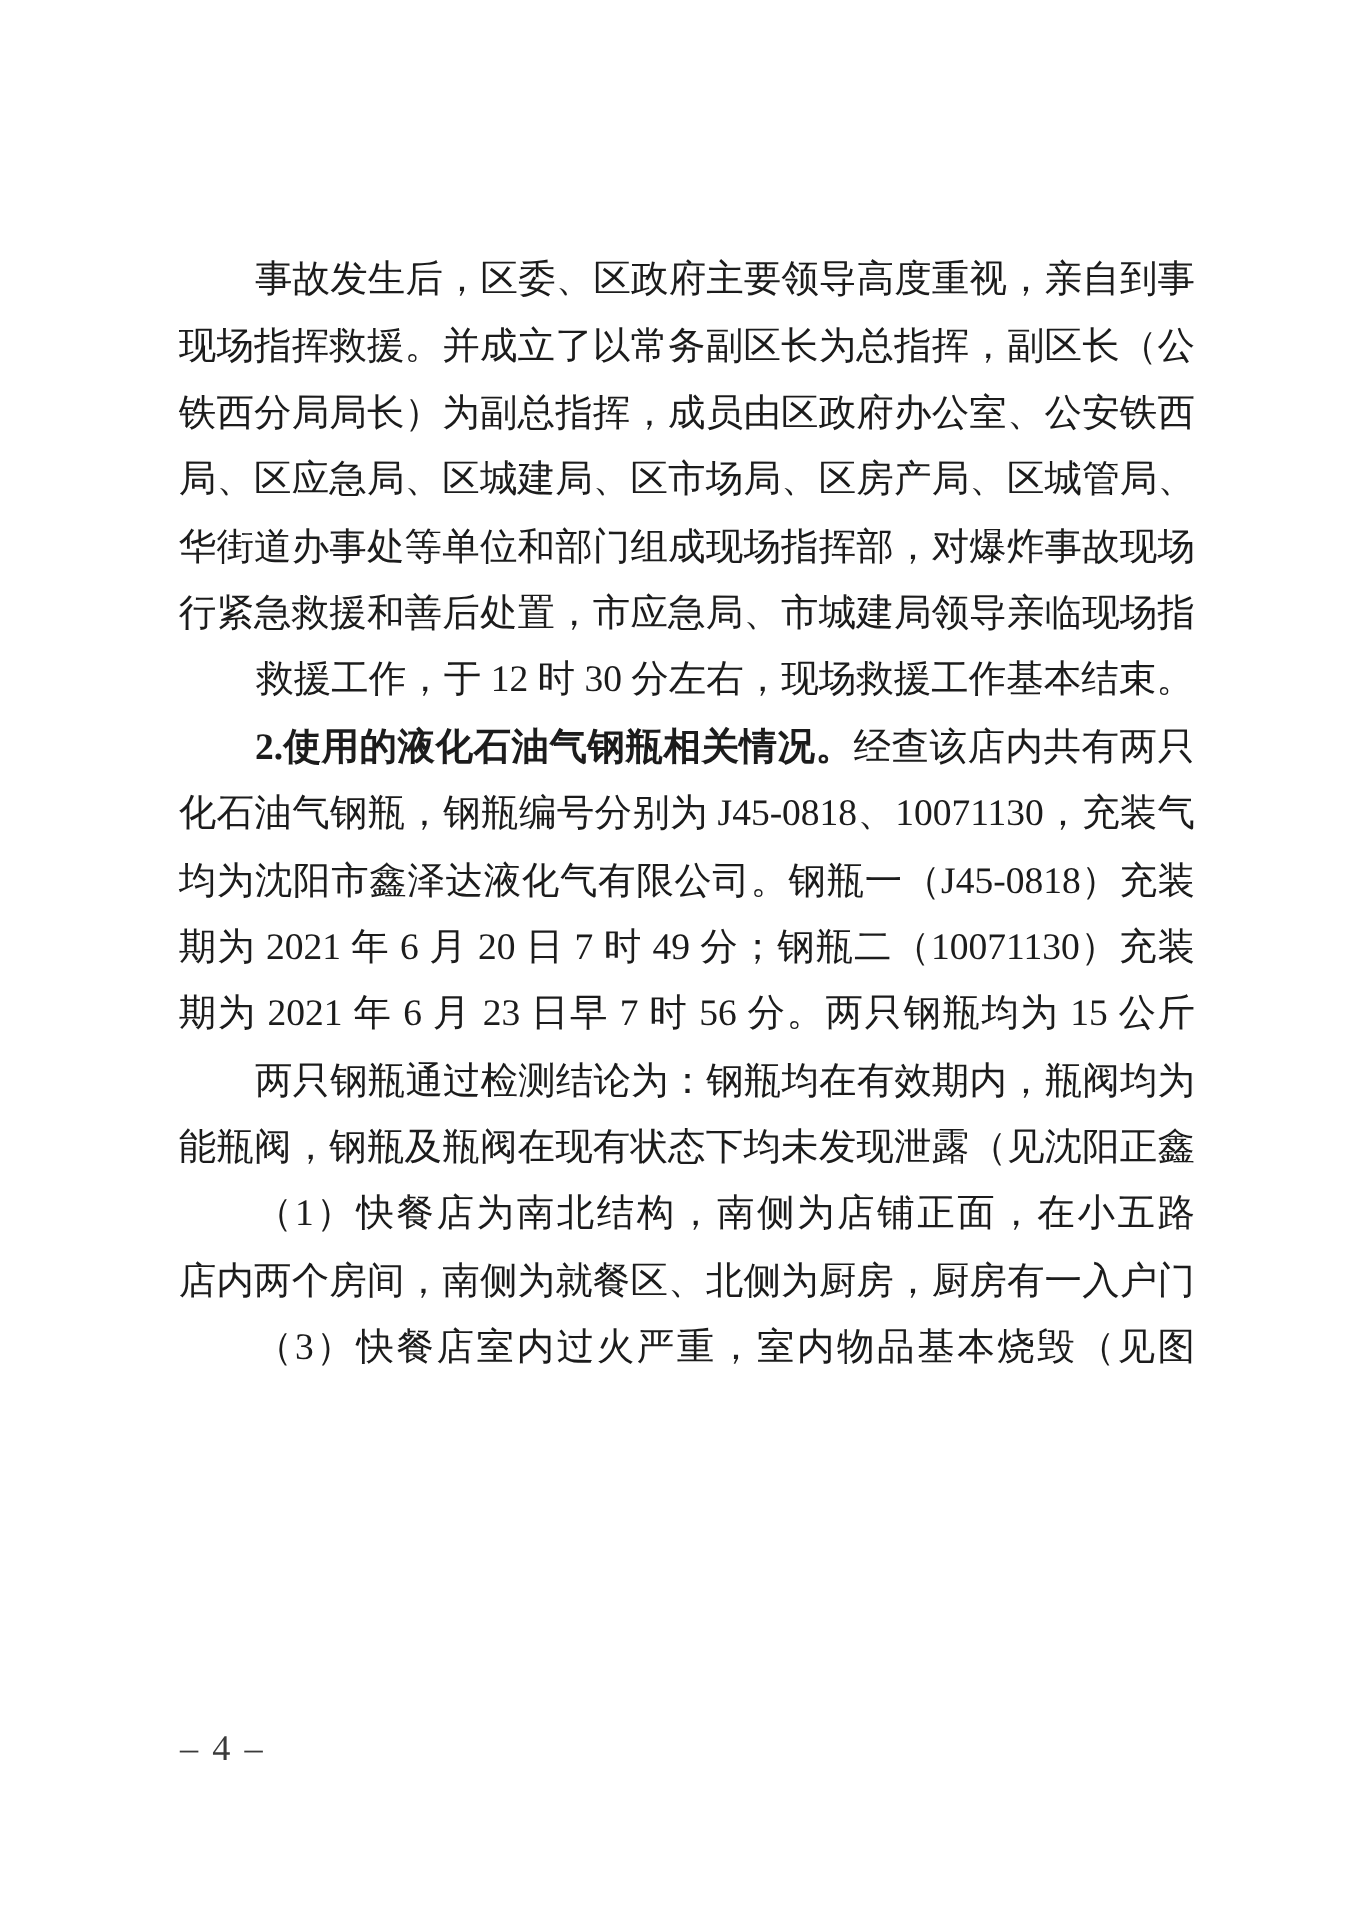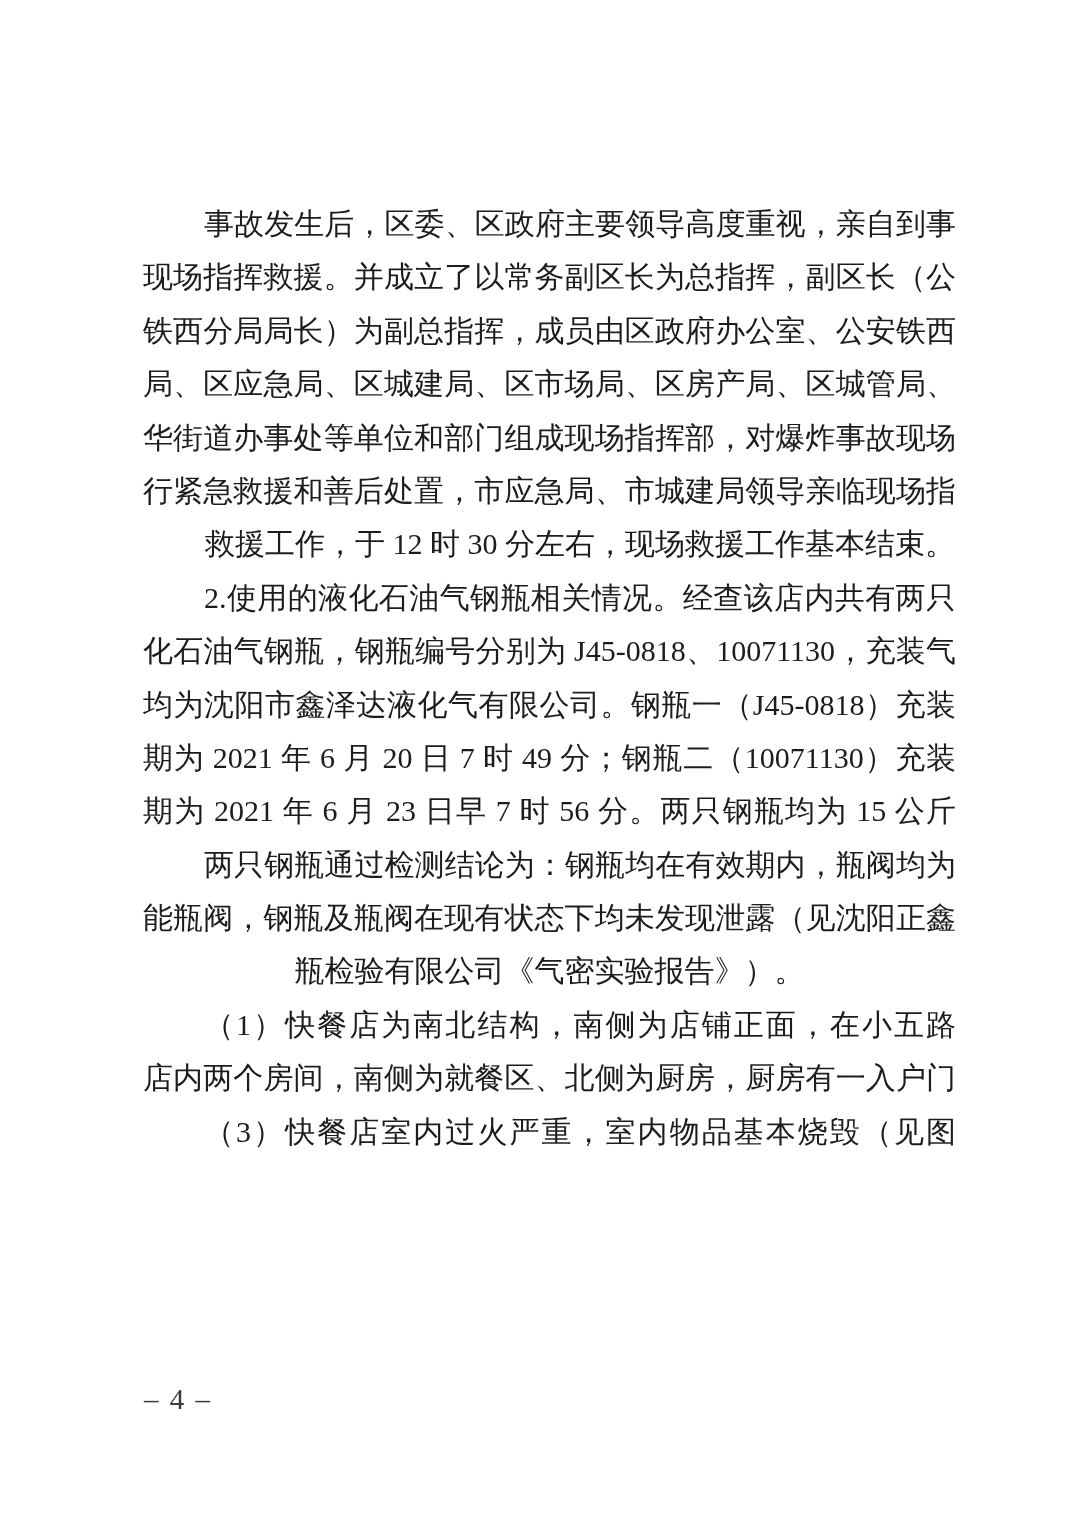--- a/index.html
+++ b/index.html
@@ -35,21 +35,21 @@
   
   .fl {
     text-align: justify;
     text-align-last: justify;
   }
   
   .ind {
     text-indent: 61px;
   }
   .l b {
-    font-weight: 400;
+    font-weight: 700;
   }
   .pagenum {
     position: absolute;
     left: 144px;
     top: 1382px;
     font-size: 29px;
     line-height: 34px;
     letter-spacing: 2px;
     color: #3a3a3a;
   }
@@ -70,21 +70,20 @@
     <p class="l ind"><span>救援工作，于 12 时 30 分左右，现场救援工作基本结束。</span></p>
 
     <p class="l ind fl"><b>2.使用的液化石油气钢瓶相关情况。</b><span>经查该店内共有两只液</span></p>
     <p class="l fl"><span>化石油气钢瓶，钢瓶编号分别为 J45-0818、10071130，充装气站</span></p>
     <p class="l fl"><span>均为沈阳市鑫泽达液化气有限公司。钢瓶一（J45-0818）充装日</span></p>
     <p class="l fl"><span>期为 2021 年 6 月 20 日 7 时 49 分；钢瓶二（10071130）充装日</span></p>
     <p class="l fl"><span>期为 2021 年 6 月 23 日早 7 时 56 分。两只钢瓶均为 15 公斤瓶。</span></p>
 
     <p class="l ind fl"><span>两只钢瓶通过检测结论为：钢瓶均在有效期内，瓶阀均为智</span></p>
     <p class="l fl"><span>能瓶阀，钢瓶及瓶阀在现有状态下均未发现泄露（见沈阳正鑫钢</span></p>
-    <p class="l"><span>瓶检验有限公司《气密实验报告》）。</span></p>
 
 
     <p class="l ind fl"><span>（1）快餐店为南北结构，南侧为店铺正面，在小五路上。</span></p>
     <p class="l fl"><span>店内两个房间，南侧为就餐区、北侧为厨房，厨房有一入户门通</span></p>
     <p class="l ind fl"><span>（3）快餐店室内过火严重，室内物品基本烧毁（见图 2）；</span></p>
 
   </main>
 
   <footer class="pagenum">
     <span>– 4 –</span>

